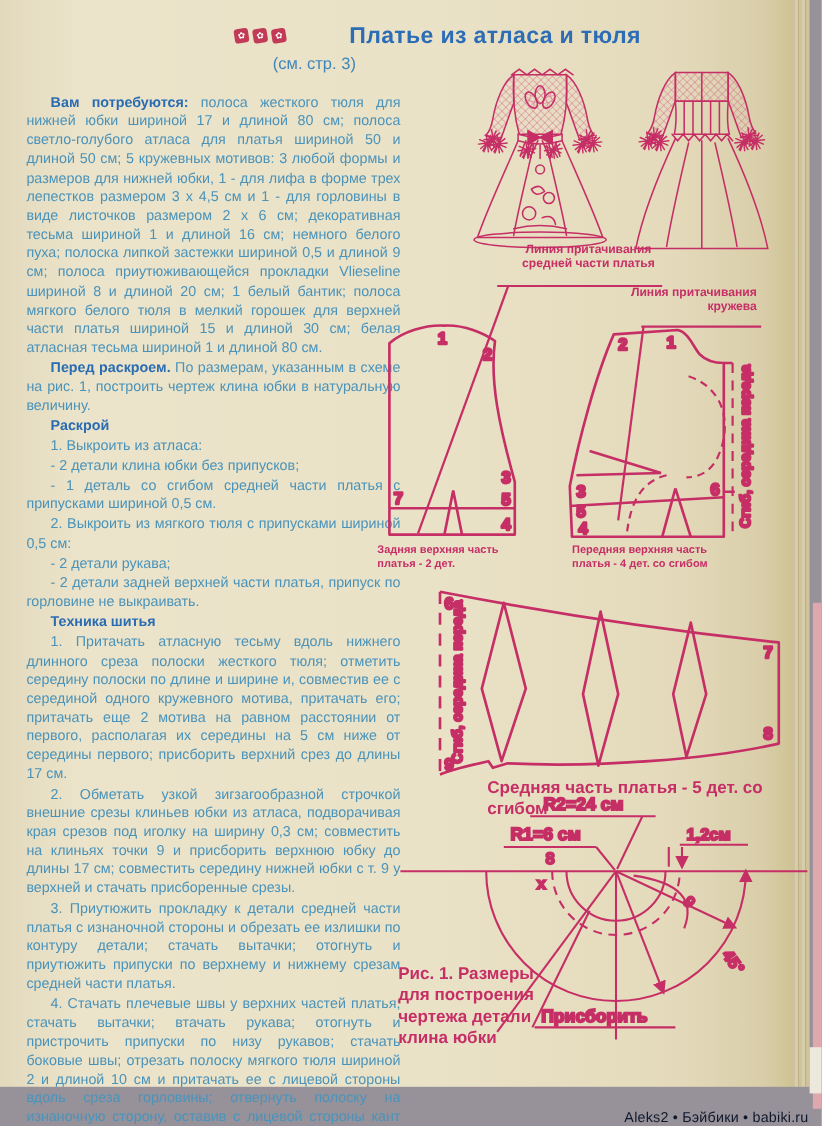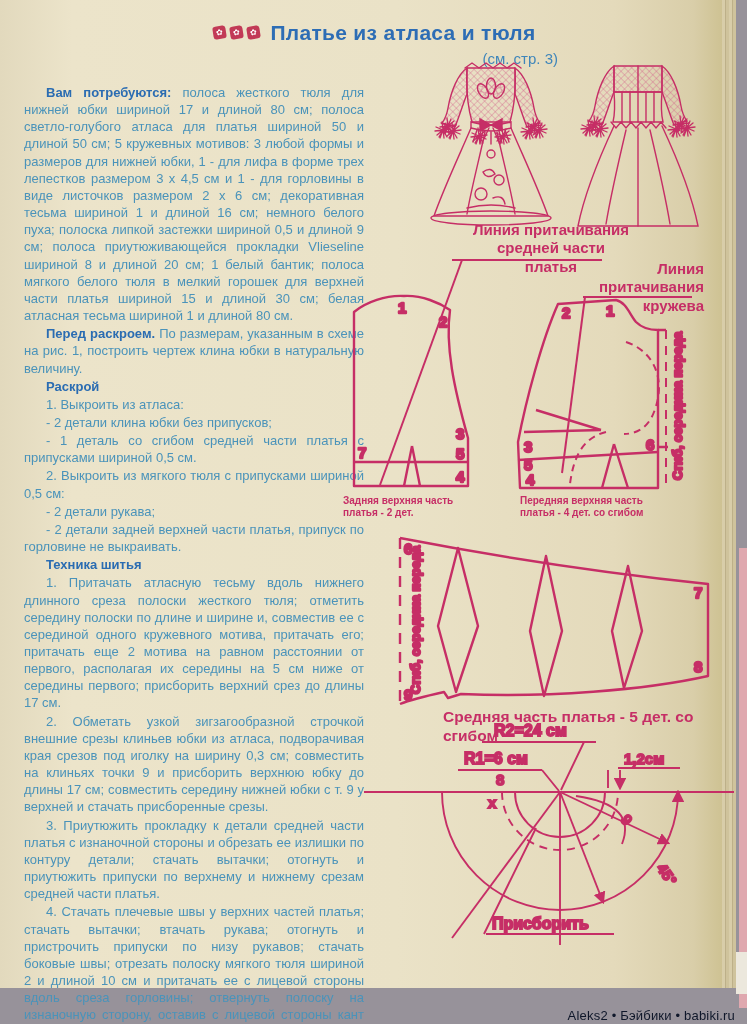--- a/index.html
+++ b/index.html
@@ -23,39 +23,39 @@
     position:absolute; right:12px; top:996px; color:#0f172a; font-size:13px; letter-spacing:.2px;margin-top:12px;
   }
   
   .dice-row { position:absolute; left:213px; top:26px; display:flex; gap:4px; }
   .die {
     width:13px; height:13px; background:#c23a56; border-radius:3px;
     transform:rotate(-9deg); color:#fff; font-size:8px; line-height:13px; text-align:center;
   }
   .title {
     position:absolute; left:248px; top:21px; width:310px; text-align:center;
-    color:#2d6db5; font-size:21px; font-weight:bold; letter-spacing:.3px;
+    color:#2d6db5; font-size:21px; font-weight:bold; letter-spacing:.3px;padding-left:47px;
   }
   .subtitle {
-    position:absolute; left:248px; top:50px; width:310px; text-align:right;
+    position:absolute; left:248px; top:50px; width:310px; text-align:left;
     color:#3f86ba; font-size:15px;
   }
   
   .article {
     position:absolute; left:24px; top:84px; width:340px;
     color:#4a93ba; font-size:13px; line-height:1.32; text-align:justify;
   }
   .article p { margin:0 0 1px 0; text-indent:22px; }
   .article p.h { font-weight:bold; color:#2a6cb2; margin-top:0; }
   .lead { font-weight:bold; color:#2a6cb2; }
   
   .mlabel, .cap {
     position:absolute; color:#c62e66; font-weight:bold; white-space:pre-line; line-height:1.22;
   }
-  .mlabel { font-size:15px;margin-left:16px; }
+  .mlabel { font-size:11px; }
   .cap { font-size:10px; }
   svg { position:absolute; overflow:visible; }
   svg text {
     fill:#c62e66; font-weight:bold; font-size:15px;
     font-family:"Liberation Sans", sans-serif;
   }
   svg .small { font-size:13px; }
 </style>
 </head>
 <body>
@@ -233,15 +233,19 @@
     <path d="M130,214 H258 M128,214 L180,108"></path>
     <text x="138" y="16" style="font-size:16px">R2=24 см</text>
     <text x="108" y="44" style="font-size:16px">R1=6 см</text>
     <text x="268" y="44" style="font-size:15px">1,2см</text>
     <text x="140" y="65">8</text>
     <text x="132" y="88">x</text>
     <text transform="translate(264,100) rotate(50)">9</text>
     <text transform="translate(300,148) rotate(55)">45°</text>
     <text x="136" y="209" style="font-size:16px">Присборить</text>
   </svg>
+  <div class="cap" style="left:362px;top:876px;width:140px;font-size:15.5px;line-height:1.25">Рис. 1. Размеры
+для построения
+чертежа детали
+клина юбки</div>
 
   <div class="watermark">Aleks2 • Бэйбики • babiki.ru</div>
 </div>
 
 </body></html>

